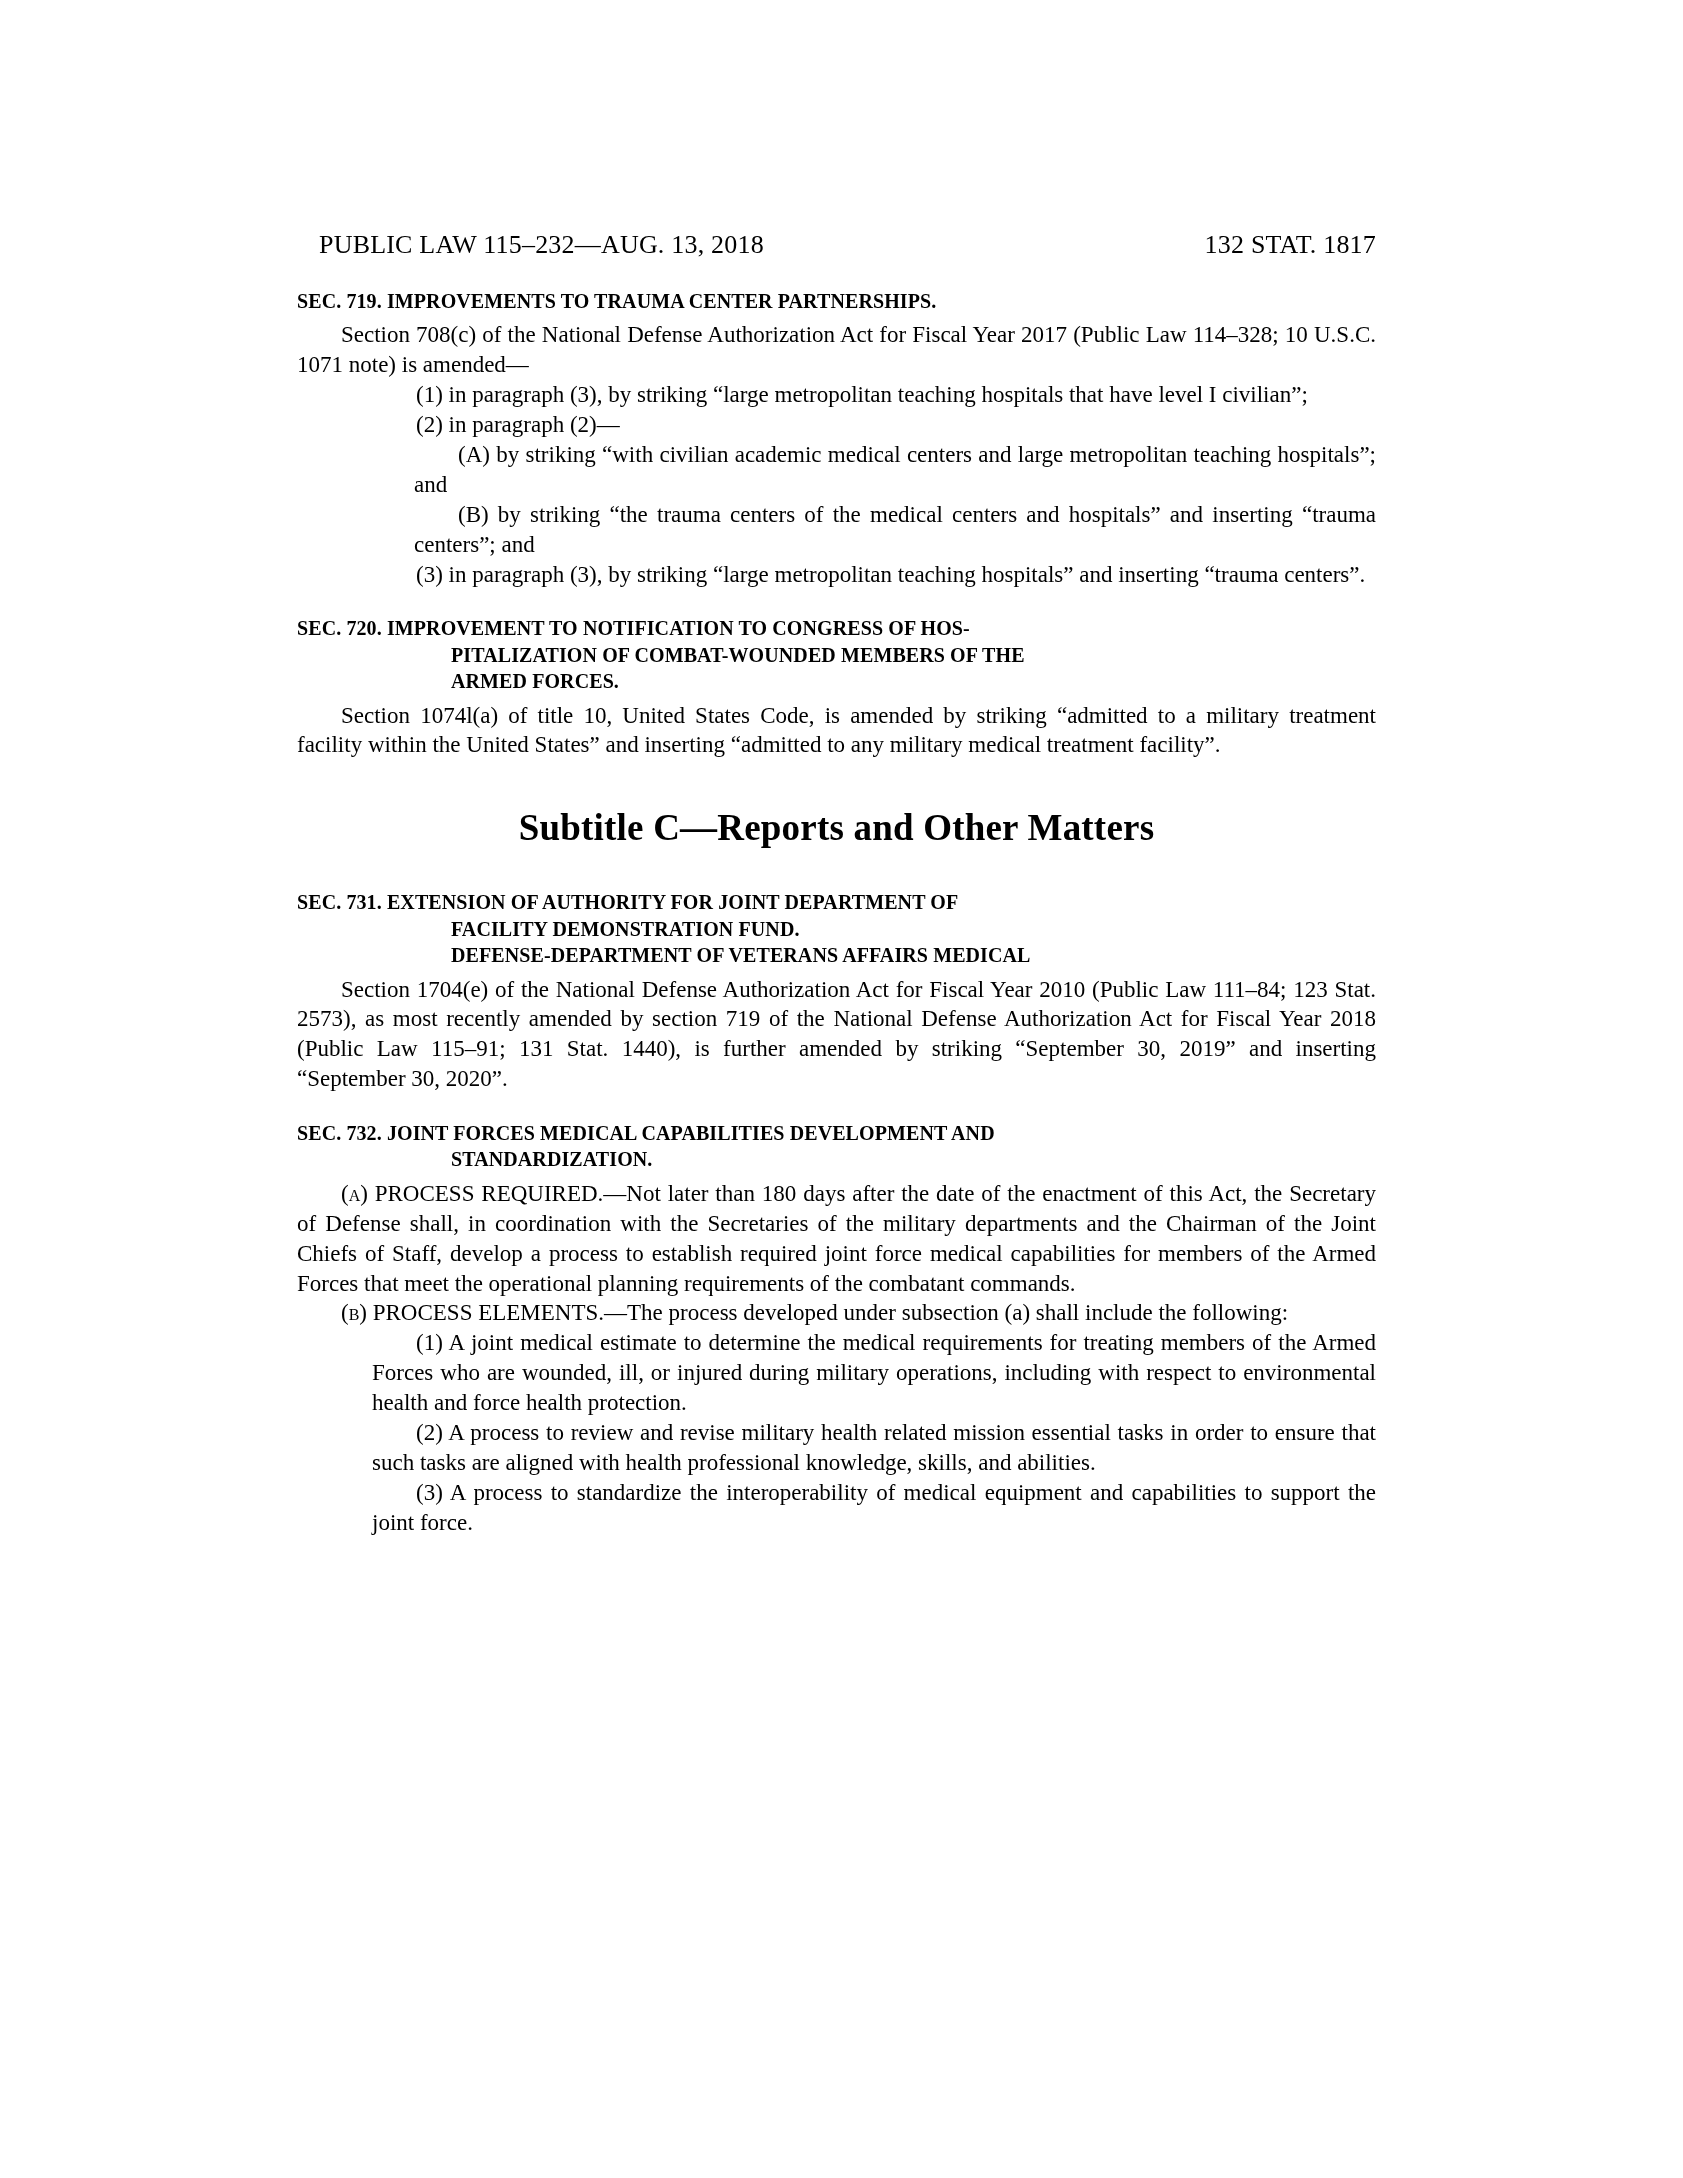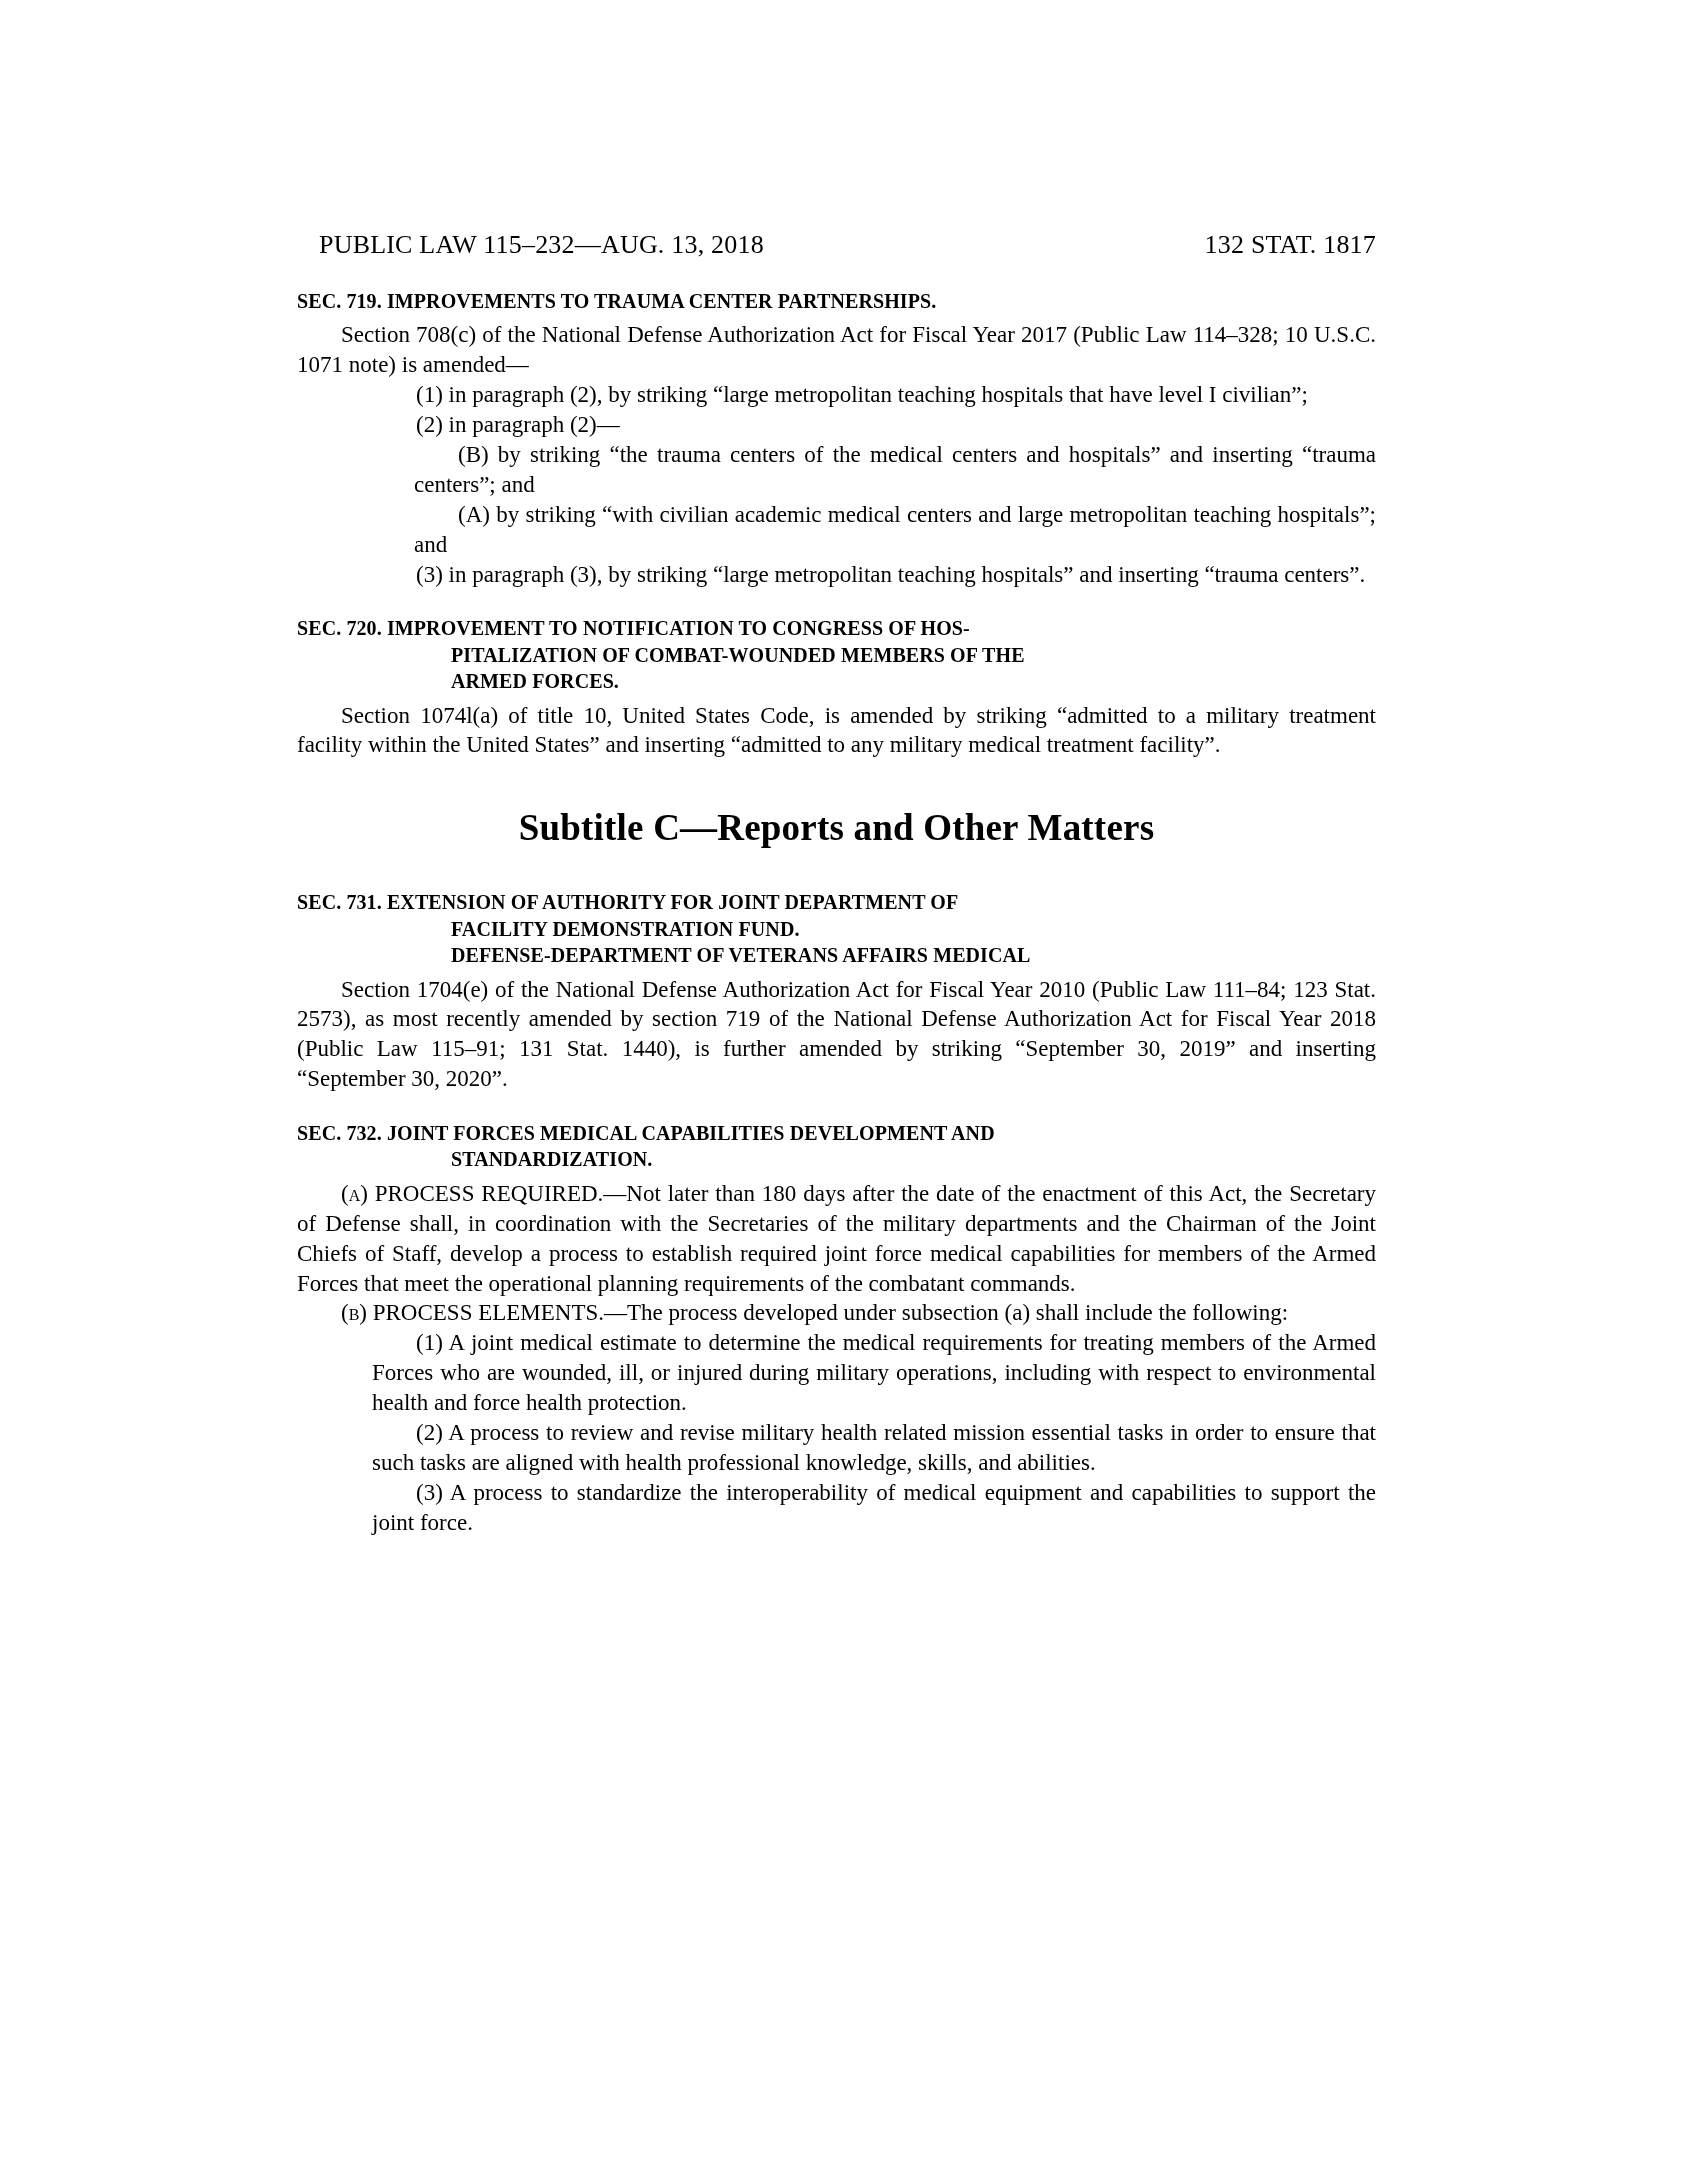--- a/index.html
+++ b/index.html
@@ -103,24 +103,24 @@
 <div class="page">
   <div class="content">
 
     <div class="runhead">
       <span class="law">PUBLIC LAW 115–232—AUG. 13, 2018</span>
       <span class="stat">132 STAT. 1817</span>
     </div>
 
     <div class="sec-head">SEC. 719. IMPROVEMENTS TO TRAUMA CENTER PARTNERSHIPS.</div>
     <p class="body">Section 708(c) of the National Defense Authorization Act for Fiscal Year 2017 (Public Law 114–328; 10 U.S.C. 1071 note) is amended—</p>
-    <p class="indent1">(1) in paragraph (2), by striking “large metropolitan teaching hospitals that have level I civilian”;</p>
+    <p class="indent1">(1) in paragraph (3), by striking “large metropolitan teaching hospitals that have level I civilian”;</p>
     <p class="indent1">(2) in paragraph (2)—</p>
+    <p class="indent2">(A) by striking “with civilian academic medical centers and large metropolitan teaching hospitals”; and</p>
     <p class="indent2">(B) by striking “the trauma centers of the medical centers and hospitals” and inserting “trauma centers”; and</p>
-    <p class="indent2">(A) by striking “with civilian academic medical centers and large metropolitan teaching hospitals”; and</p>
     <p class="indent1">(3) in paragraph (3), by striking “large metropolitan teaching hospitals” and inserting “trauma centers”.</p>
 
     <div class="sec-head-hang">
       <span>SEC. 720. IMPROVEMENT TO NOTIFICATION TO CONGRESS OF HOS-</span>
       <span class="cont">PITALIZATION OF COMBAT-WOUNDED MEMBERS OF THE</span>
       <span class="cont">ARMED FORCES.</span>
     </div>
     <p class="body">Section 1074l(a) of title 10, United States Code, is amended by striking “admitted to a military treatment facility within the United States” and inserting “admitted to any military medical treatment facility”.</p>
 
     <div class="subtitle">Subtitle C—Reports and Other Matters</div>

